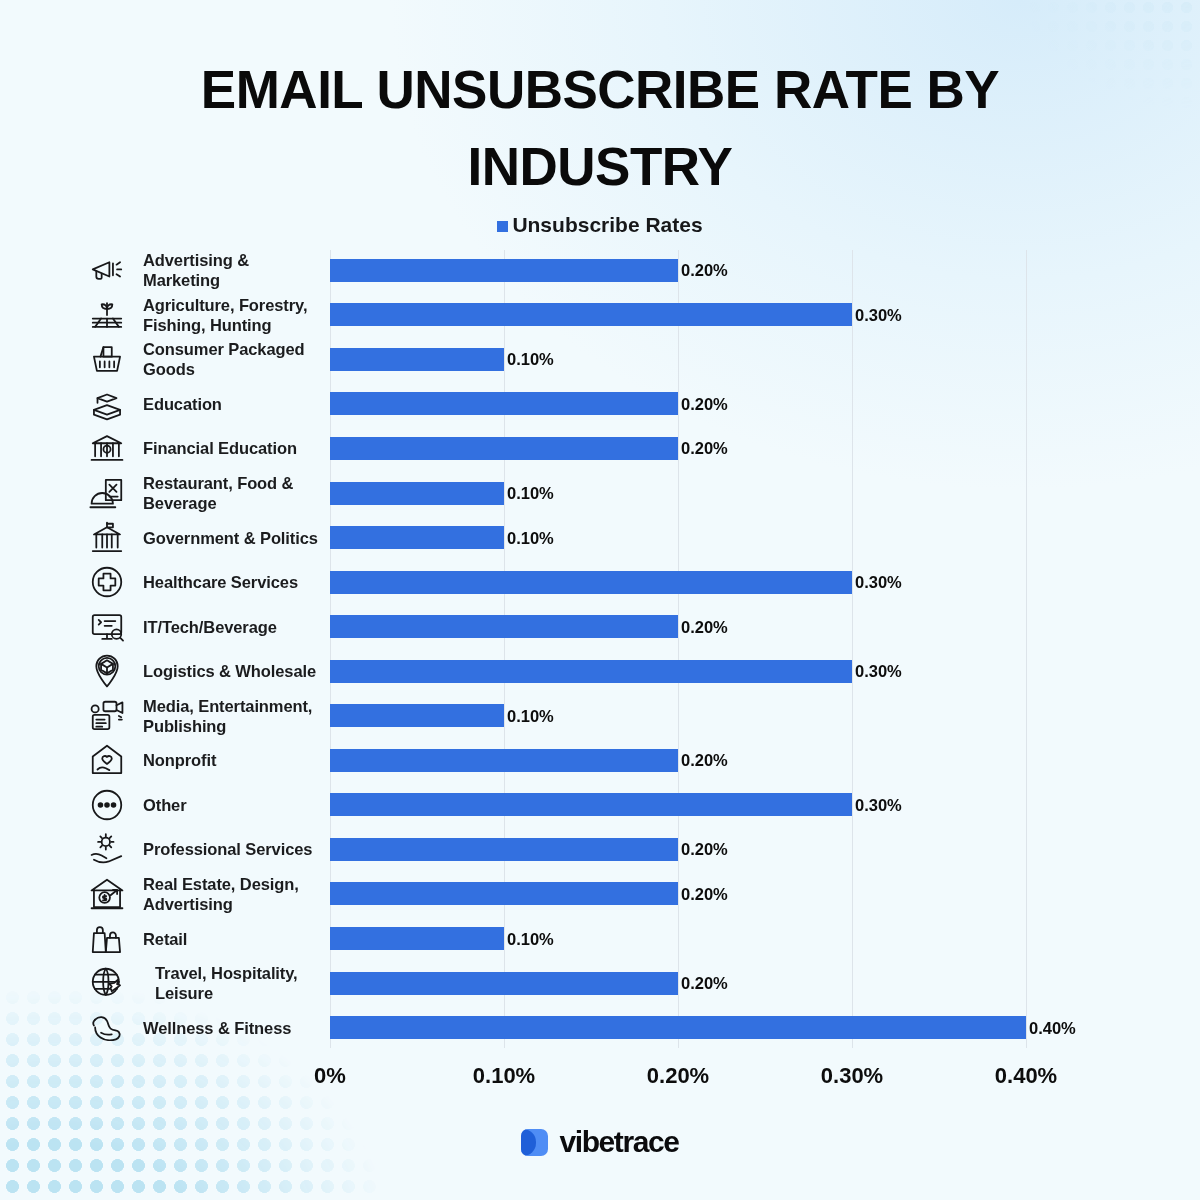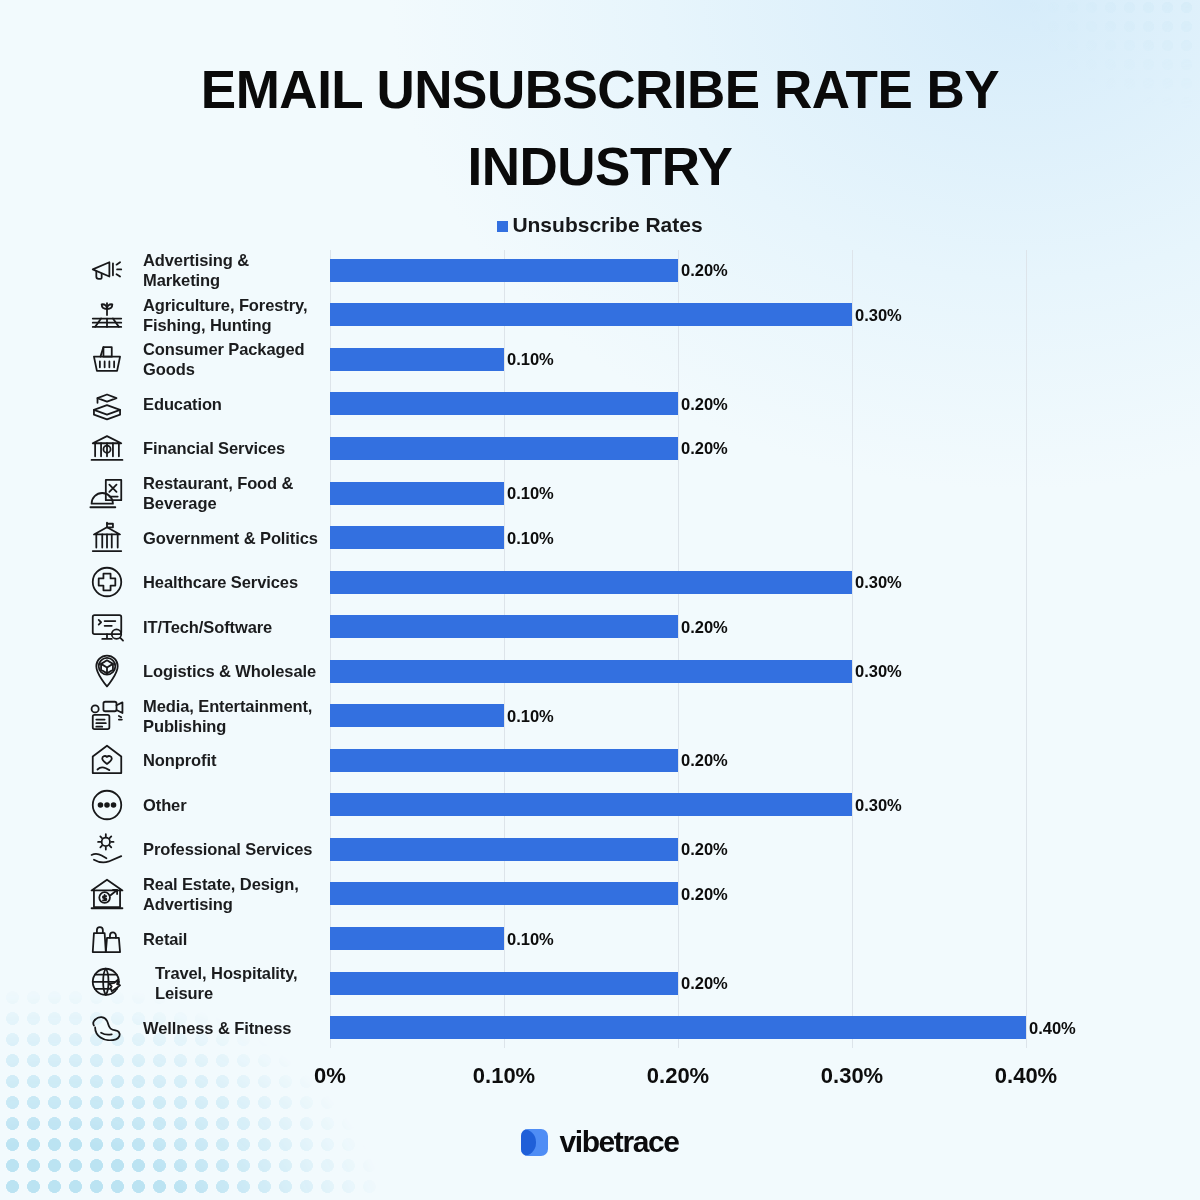--- a/index.html
+++ b/index.html
@@ -298,21 +298,21 @@
         <div class="row-icon" style="top: 1.275px;">
           <svg viewBox="0 0 32 32">
             <g fill="none" stroke="#18181a" stroke-width="1.5" stroke-linecap="round" stroke-linejoin="round">
               <path d="M4 12l12-6 12 6H4z"></path>
               <path d="M6 12v11M11 12v11M16 12v11M21 12v11M26 12v11"></path>
               <path d="M3 26h26"></path>
               <circle cx="16" cy="17" r="3"></circle>
             </g>
           </svg>
         </div>
-        <div class="row-label" style="top: 50%; transform: translateY(-50%);">Financial Services</div>
+        <div class="row-label" style="top: 50%; transform: translateY(-50%);">Financial Education</div>
         <div class="bar" style="width: 348px; top: 10.775px; background: rgb(51, 112, 224);"></div>
         <div class="bar-value" style="left: 681px; top: 50%; transform: translateY(-50%);">0.20%</div>
       </div>
       <div class="row" style="top: 222.75px; height: 44.55px;">
         <div class="row-icon" style="top: 1.275px;">
           <svg viewBox="0 0 32 32">
             <g fill="none" stroke="#18181a" stroke-width="1.5" stroke-linecap="round" stroke-linejoin="round">
               <path d="M15 5h13v17H15z"></path>
               <path d="M18 9l6 6M24 9l-6 6"></path>
               <path d="M18 19h7"></path>
@@ -360,21 +360,21 @@
             <g fill="none" stroke="#18181a" stroke-width="1.5" stroke-linecap="round" stroke-linejoin="round">
               <rect x="4" y="6" width="24" height="16" rx="1.5"></rect>
               <path d="M12 26h8M16 22v4"></path>
               <path d="M14 11h9M14 15h6"></path>
               <path d="M9 10l2 2-2 2"></path>
               <circle cx="24" cy="22" r="4"></circle>
               <path d="M27 25l2.5 2.5"></path>
             </g>
           </svg>
         </div>
-        <div class="row-label" style="top: 50%; transform: translateY(-50%);">IT/Tech/Software</div>
+        <div class="row-label" style="top: 50%; transform: translateY(-50%);">IT/Tech/Beverage</div>
         <div class="bar" style="width: 348px; top: 10.775px; background: rgb(51, 112, 224);"></div>
         <div class="bar-value" style="left: 681px; top: 50%; transform: translateY(-50%);">0.20%</div>
       </div>
       <div class="row" style="top: 400.95px; height: 44.55px;">
         <div class="row-icon" style="top: 1.275px;">
           <svg viewBox="0 0 32 32">
             <g fill="none" stroke="#18181a" stroke-width="1.5" stroke-linecap="round" stroke-linejoin="round">
               <path d="M16 3c-5 0-9 4-9 9 0 6.5 9 17 9 17s9-10.5 9-17c0-5-4-9-9-9z"></path>
               <circle cx="16" cy="12" r="7"></circle>
               <path d="M16 7l5 3v5l-5 3-5-3v-5l5-3z"></path>

